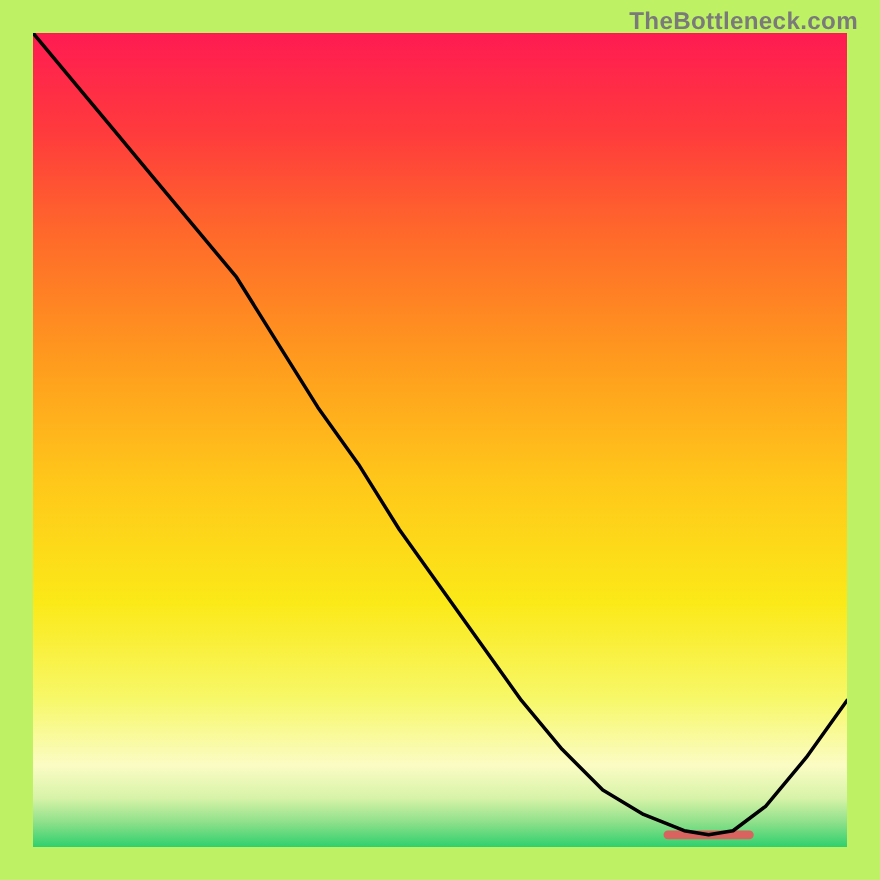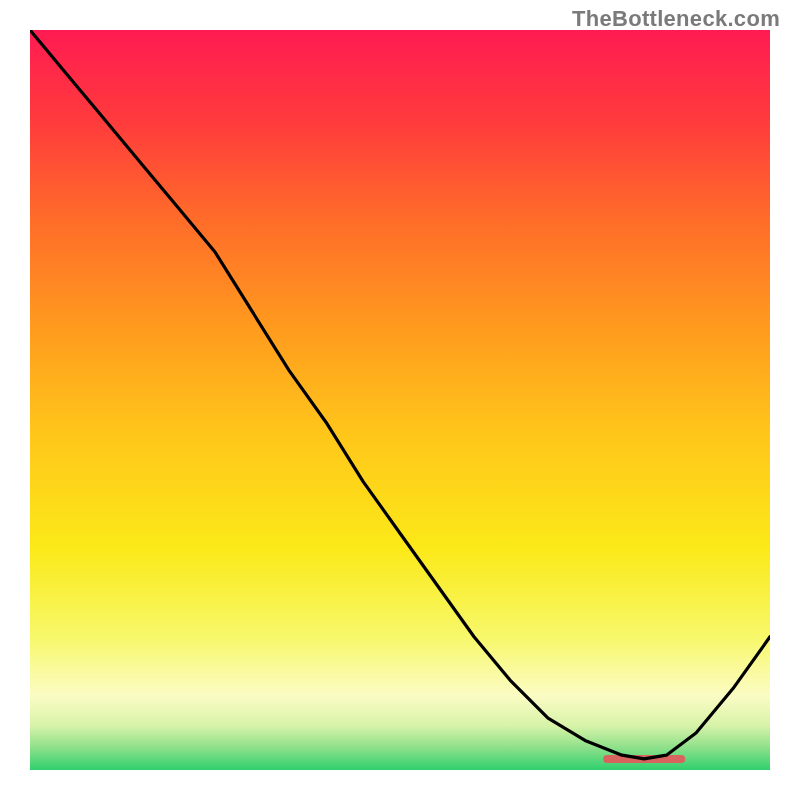--- a/index.html
+++ b/index.html
@@ -8,21 +8,21 @@
     width: 800px;
     height: 800px;
     background: #000;
     overflow: hidden;
     font-family: Arial, Helvetica, sans-serif;
   }
   .container {
     position: relative;
     width: 800px;
     height: 800px;
-    background: #ffffff;
+    background: #bef264;
   }
   .watermark {
     position: absolute;
     top: 6px;
     right: 20px;
     color: #7a7a7a;
     font-size: 22px;
     font-weight: bold;
     letter-spacing: 0.3px;
     z-index: 5;

